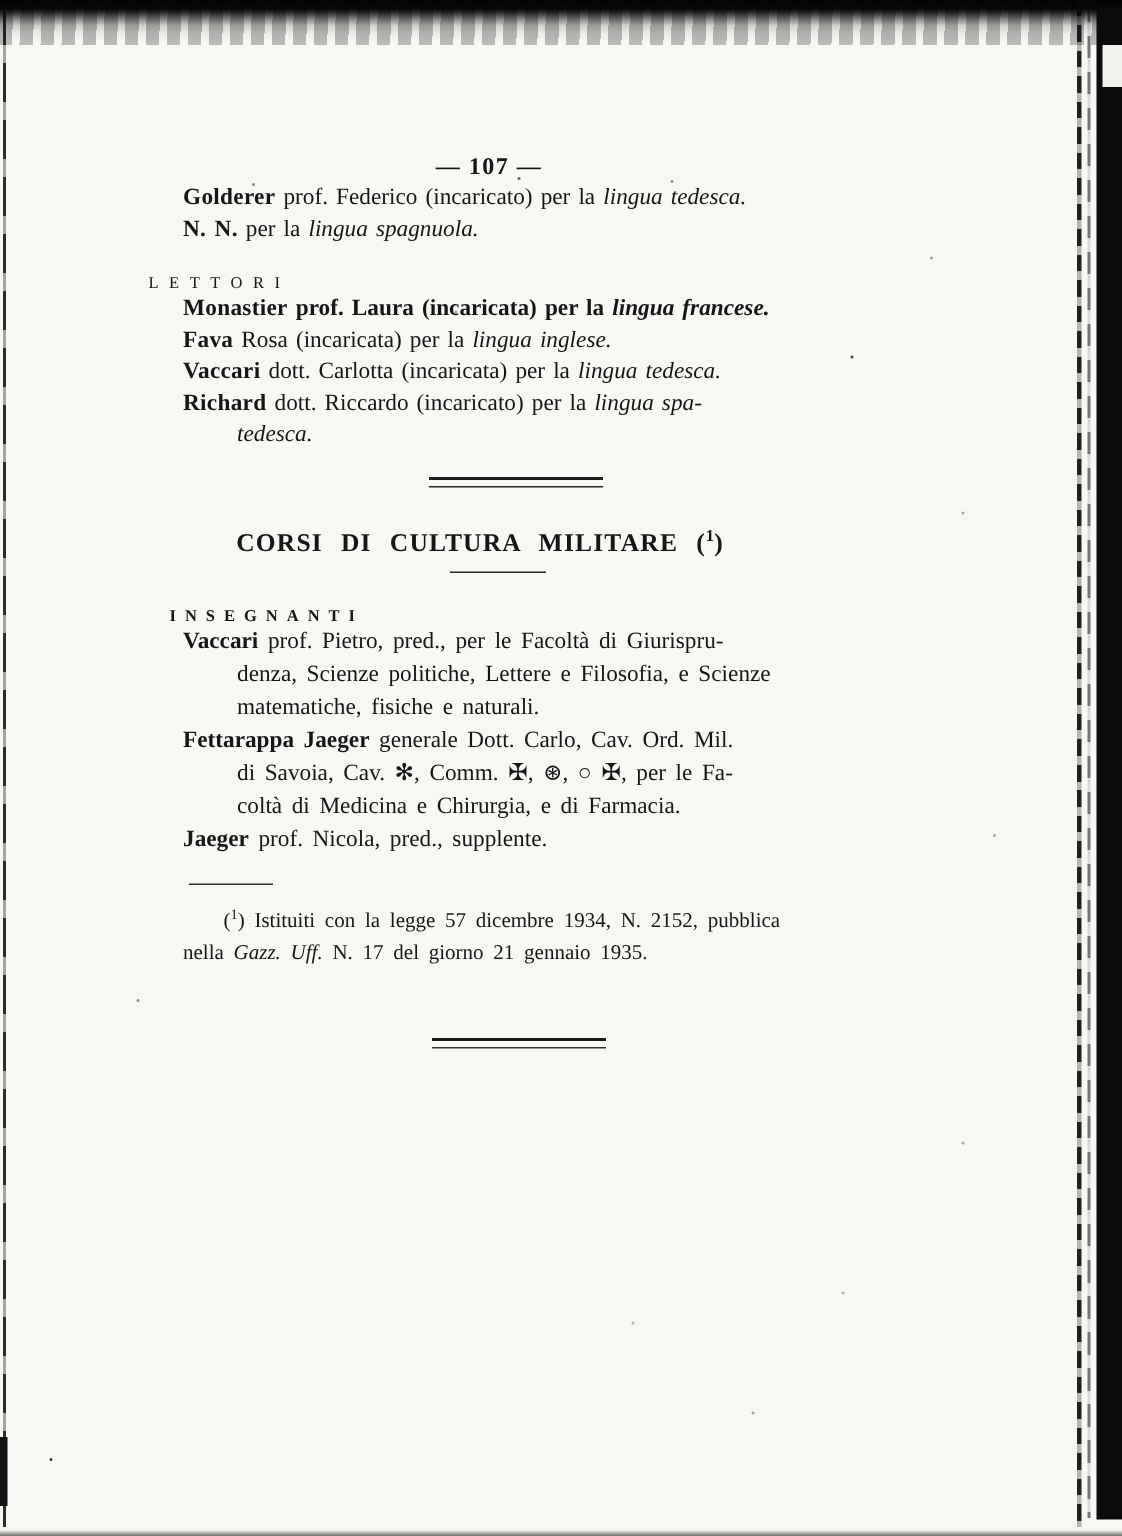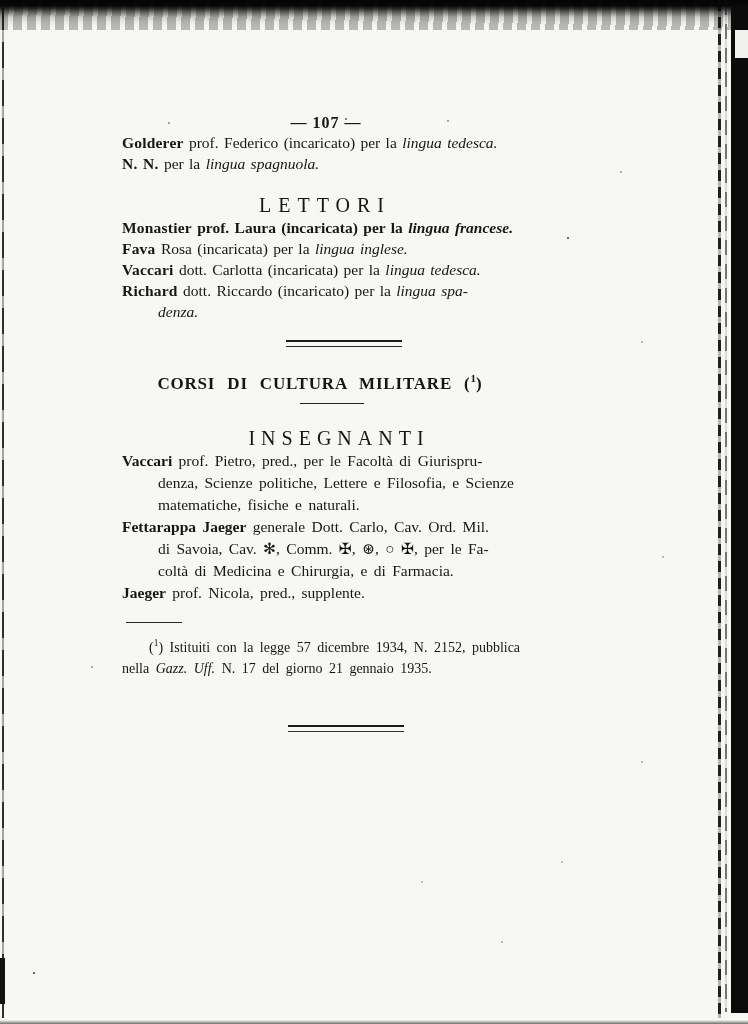--- a/index.html
+++ b/index.html
@@ -62,51 +62,51 @@
       352px 771px 0 -1px rgba(40,40,40,.4),
       620px 171px 0 0 rgba(40,40,40,.45),
       33px 972px 0 0 rgba(20,20,20,.85),
       345px 118px 0 0 rgba(30,30,30,.7);
   }
 
   
   .content{position:absolute;left:122px;top:98px;width:452px;}
   .pageno{
     text-align:center;font-size:16px;font-weight:bold;letter-spacing:1px;
-    transform:translateX(-22px);margin:16px 0 0 0;
+    transform:translateX(-22px);margin:5px 0 0 0;
   }
   p.entry{
     margin:0;font-size:15.5px;line-height:21px;word-spacing:1.5px;
     padding-left:36px;text-indent:-36px;
   }
   p.entry b{letter-spacing:.2px;text-align:center;}
   .m-intro1{margin-top:23px;}
   .m-intro2{margin-top:12px;}
   .h-spaced{
-    margin:0;text-align:center;font-size:20px;font-weight:normal;
+    margin:0;text-align:left;font-size:11px;font-weight:normal;
     letter-spacing:7px;
   }
   .h-lettori{margin-top:20px;transform:translateX(-23px);}
   .m-e1{margin-top:16px;font-weight:bold;}
   .m-e{margin-top:7px;}
   .rule-double{
     margin:18px auto 0 auto;width:116px;height:4px;
     border-top:2px solid #1d1d1d;border-bottom:1px solid #2a2a2a;
     transform:translateX(-4px);
   }
   .h-corsi{
     margin:27px 0 0 0;text-align:center;font-size:17px;font-weight:bold;
     letter-spacing:.8px;word-spacing:7px;transform:translateX(-28px);
   }
   .h-corsi sup{font-size:65%;letter-spacing:0;}
   .rule-short{
     margin:9px auto 0 auto;width:64px;height:2px;border-top:1.6px solid #222;
     transform:translateX(-16px);
   }
-  .h-insegnanti{margin-top:21px;letter-spacing:6px;transform:translateX(-9px);}
+  .h-insegnanti{margin-top:21px;letter-spacing:6px;transform:translateX(-9px);font-weight:bold;}
   p.para{
     margin:0;font-size:15.5px;line-height:22px;word-spacing:2.5px;
     padding-left:36px;text-indent:-36px;
   }
   .m-vaccari{margin-top:19px;}
   .m-fett{margin-top:6px;}
   .m-jaeger{margin-top:5px;}
   .fn-rule{margin:18px 0 0 4px;width:56px;height:2px;border-top:1.4px solid #2a2a2a;}
   p.footnote{
     margin:13px 0 0 0;font-size:14px;line-height:20.5px;word-spacing:3px;
@@ -141,21 +141,21 @@
     <div class="pageno">— 107 —</div>
 
     <p class="entry m-intro1"><b>Golderer</b><span> prof. Federico (incaricato) per la </span><i>lingua tedesca.</i></p>
     <p class="entry m-intro2"><b>N. N.</b><span> per la </span><i>lingua spagnuola.</i></p>
 
     <h3 class="h-spaced h-lettori">LETTORI</h3>
 
     <p class="entry m-e1"><b>Monastier</b><span> prof. Laura (incaricata) per la </span><i>lingua francese.</i></p>
     <p class="entry m-e"><b>Fava</b><span> Rosa (incaricata) per la </span><i>lingua inglese.</i></p>
     <p class="entry m-e"><b>Vaccari</b><span> dott. Carlotta (incaricata) per la </span><i>lingua tedesca.</i></p>
-    <p class="entry m-e"><b>Richard</b><span> dott. Riccardo (incaricato) per la </span><i>lingua spa-</i><br><i>denza.</i></p>
+    <p class="entry m-e"><b>Richard</b><span> dott. Riccardo (incaricato) per la </span><i>lingua spa-</i><br><i>tedesca.</i></p>
 
     <div class="rule-double"></div>
 
     <h2 class="h-corsi"><span>CORSI DI CULTURA MILITARE (</span><sup>1</sup><span>)</span></h2>
     <div class="rule-short"></div>
 
     <h3 class="h-spaced h-insegnanti">INSEGNANTI</h3>
 
     <p class="para m-vaccari"><b>Vaccari</b><span> prof. Pietro, pred., per le Facoltà di Giurispru-</span><br><span>denza, Scienze politiche, Lettere e Filosofia, e Scienze</span><br><span>matematiche, fisiche e naturali.</span></p>
     <p class="para m-fett"><b>Fettarappa Jaeger</b><span> generale Dott. Carlo, Cav. Ord. Mil.</span><br><span>di Savoia, Cav. ✻, Comm. ✠, ⊛, ○ ✠, per le Fa-</span><br><span>coltà di Medicina e Chirurgia, e di Farmacia.</span></p>

